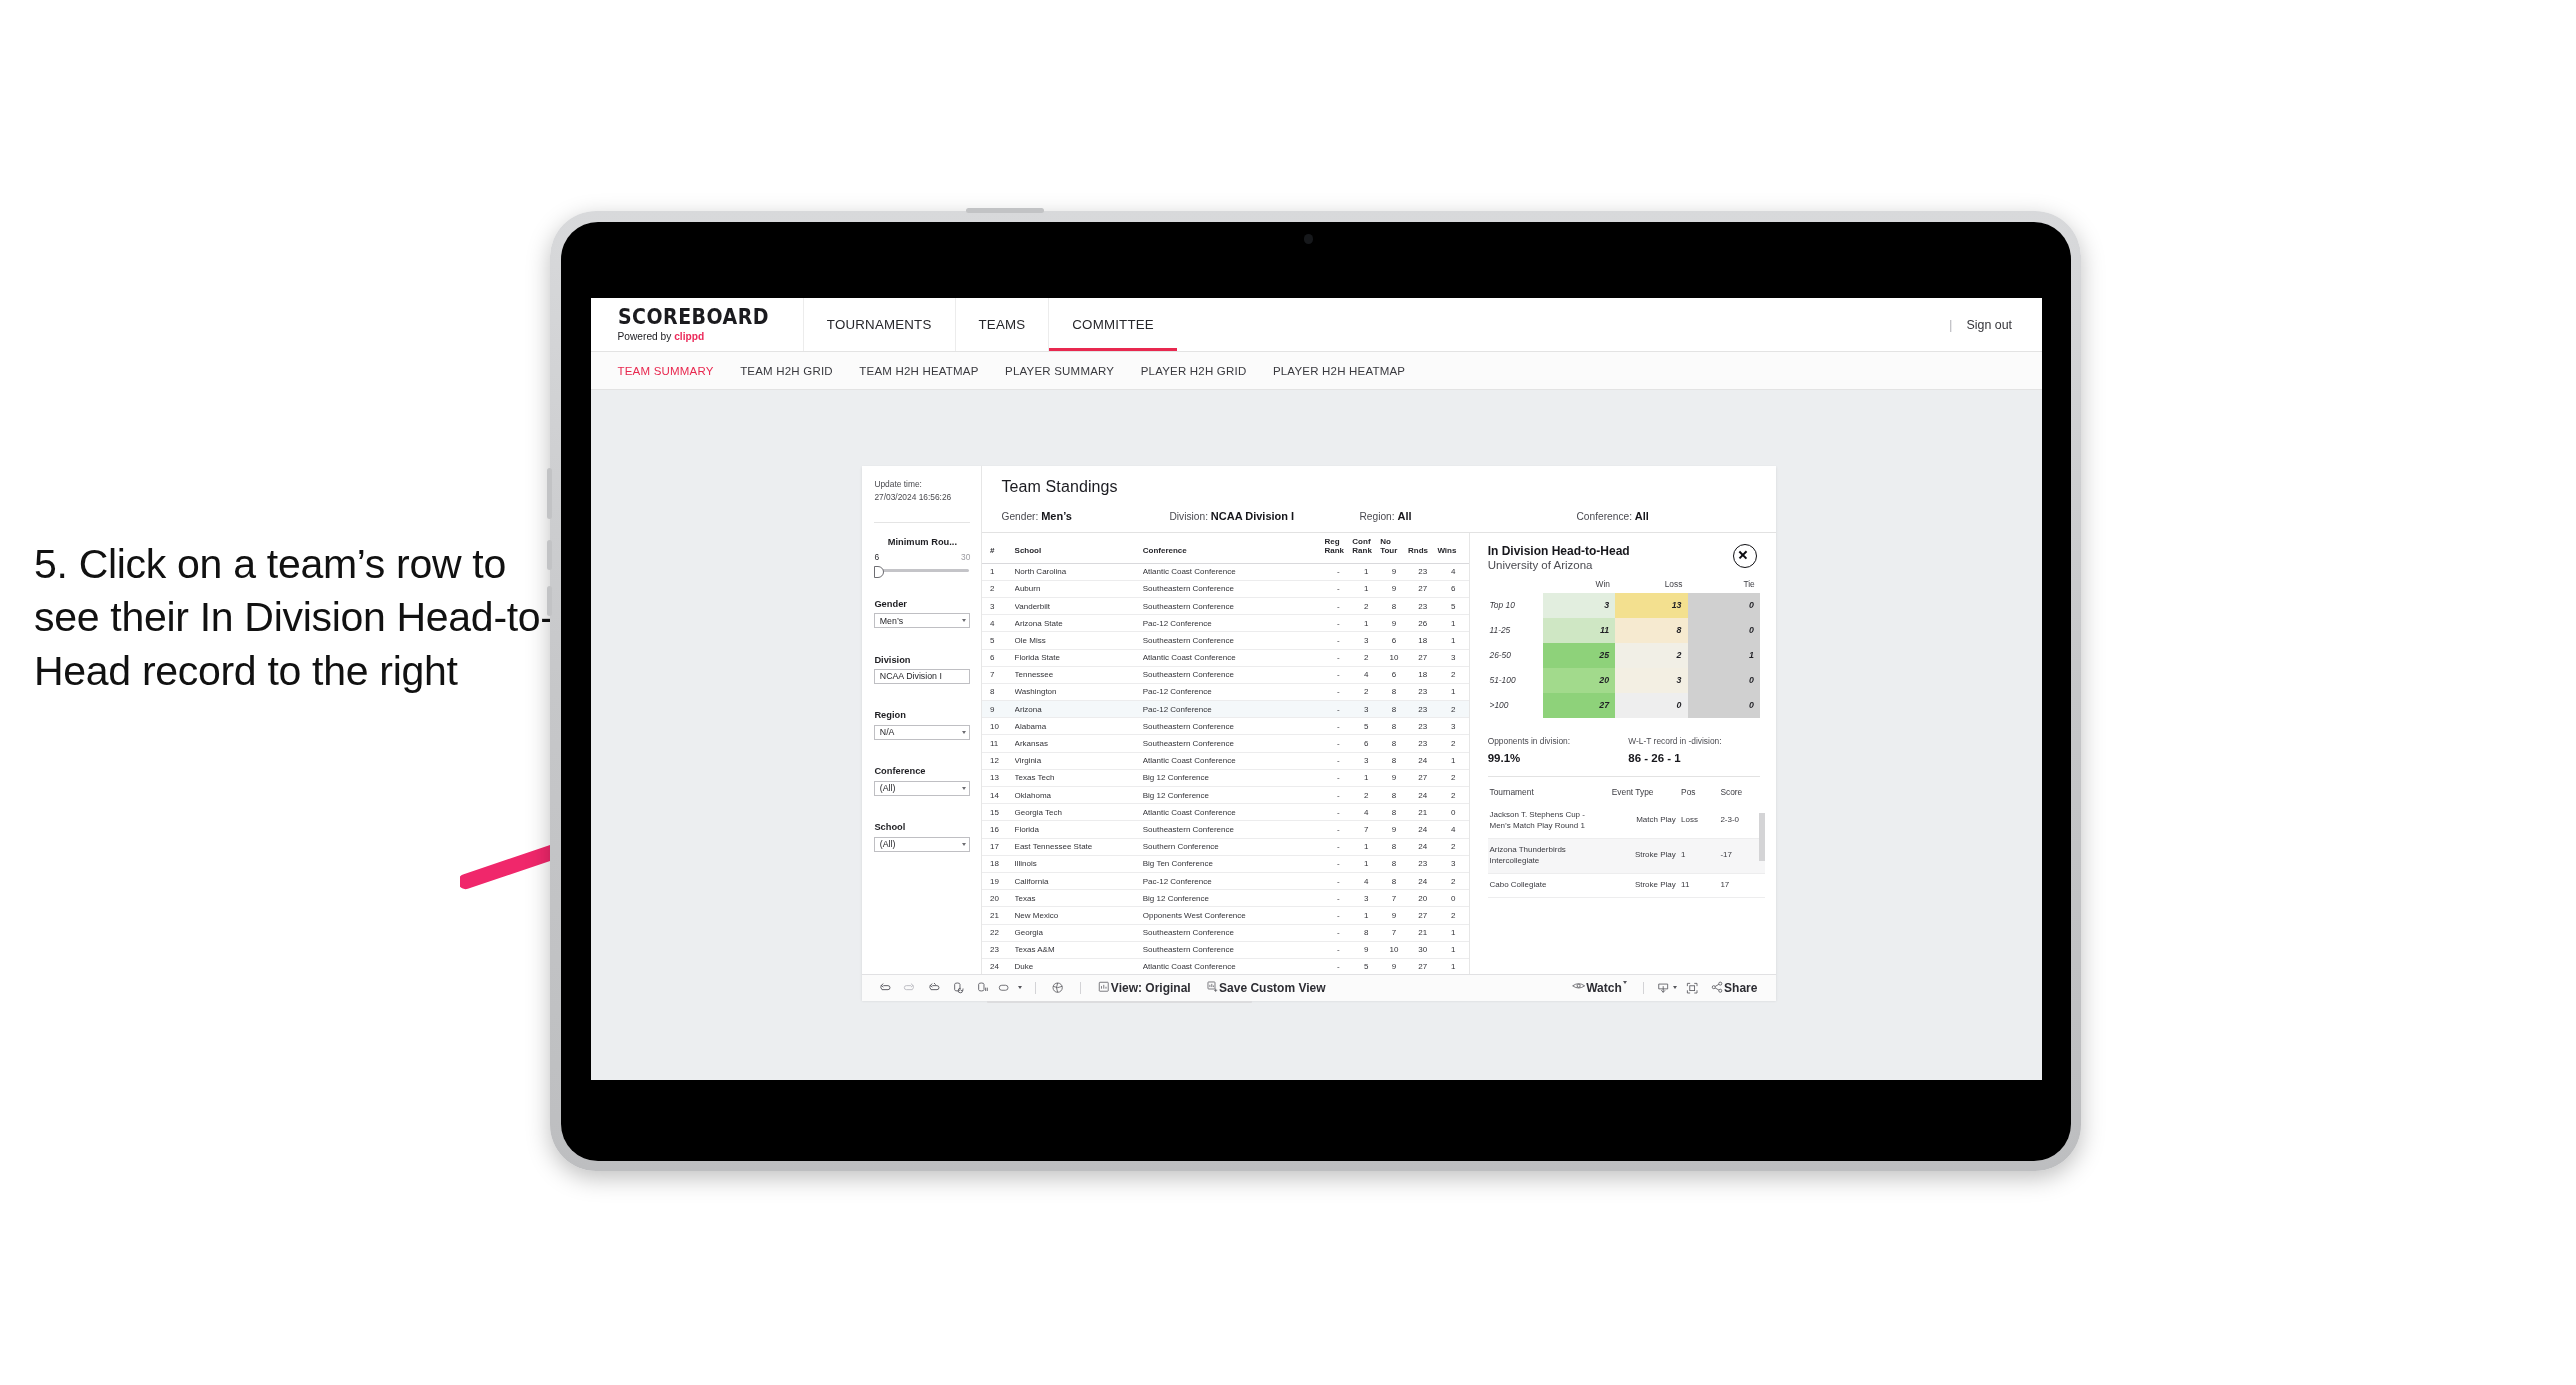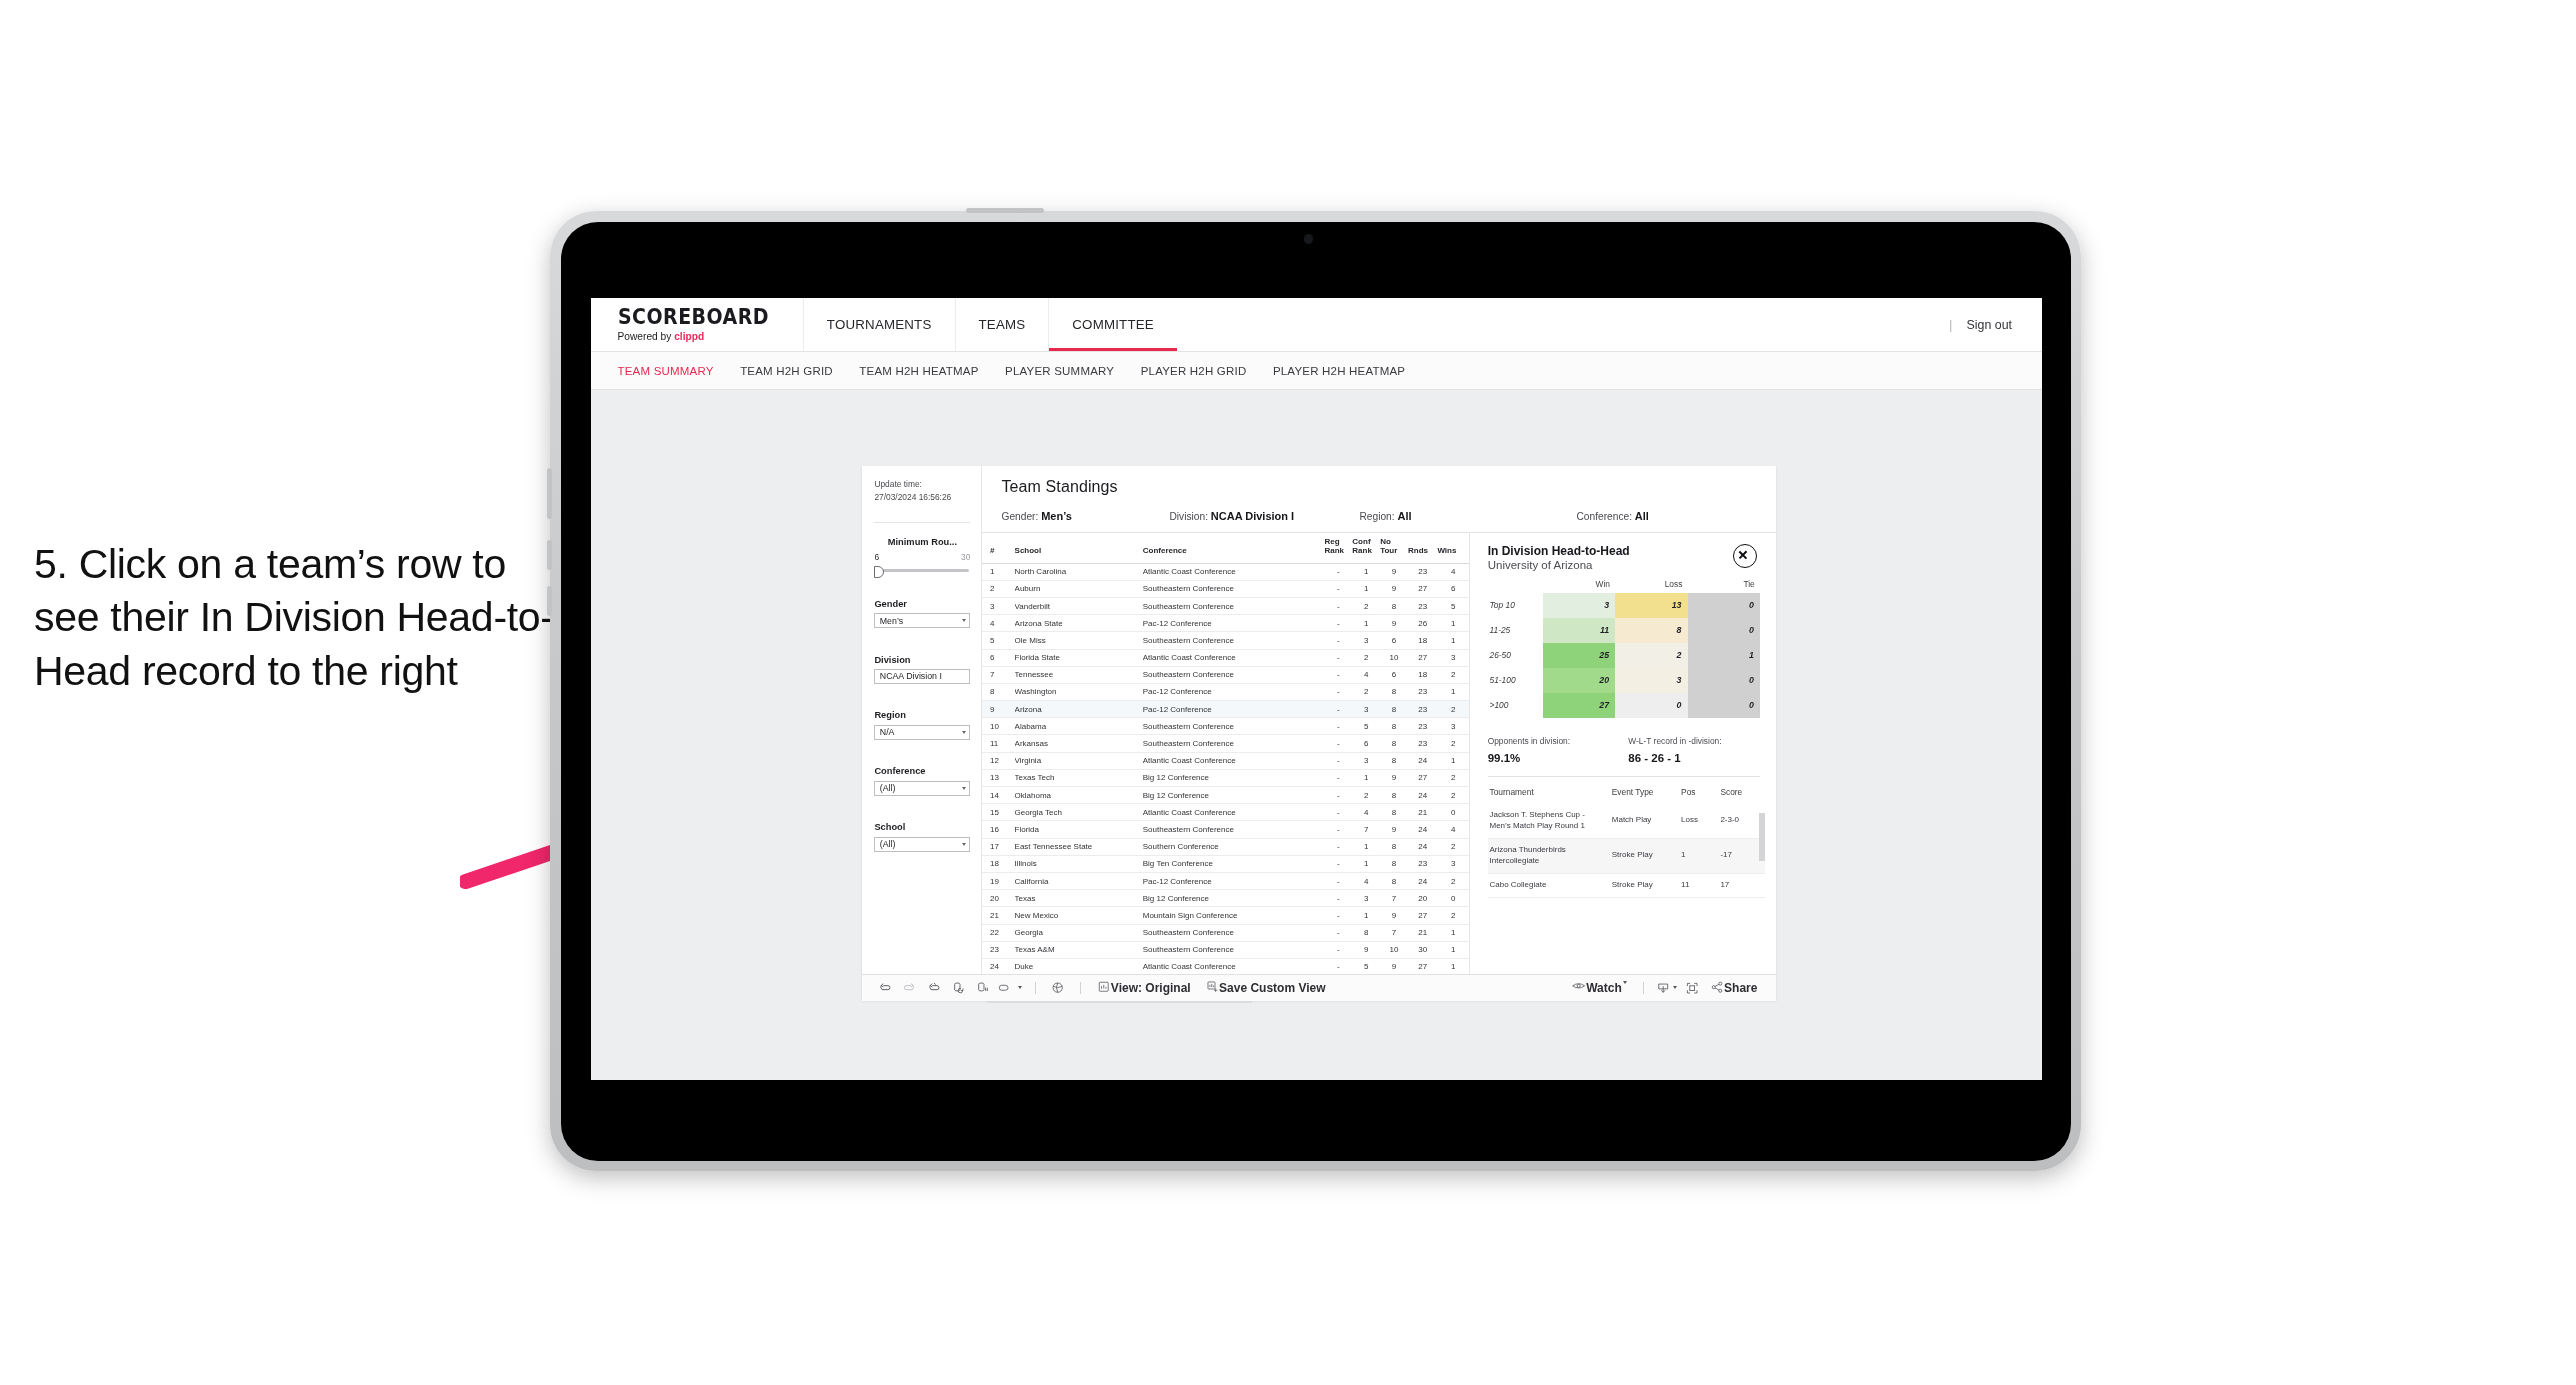--- a/index.html
+++ b/index.html
@@ -179,21 +179,21 @@
   .st-lab { font-size:8.4px; color:#4c4c52; }
   .st-val { font-size:11.5px; font-weight:700; color:#17171c; margin-top:6.2px; }
   .st-a { width: 126px; } .st-b { width: 150px; }
   .h2h-rule { height:0.9px; background:#e2e2e2; margin-top:12.4px; }
 
   table.tourn { width:100%; border-collapse:collapse; margin-top:5.3px; table-layout:fixed; }
   table.tourn th { font-size:8.4px; font-weight:400; color:#3d3d43; text-align:left; padding: 4.4px 3.5px 7px 1.8px; }
   table.tourn td { font-size:8px; color:#3a3a40; padding: 6.2px 3.5px 6.2px 1.8px; vertical-align:middle; line-height:1.35;
                    border-bottom:0.9px solid #ededee; }
   table.tourn tr.alt td { background:#f6f6f7; }
-  .tw-name { width: 117px; margin-top: 40px; } .tw-type { width: 64px; } .tw-pos { width: 34px; margin-left: 32px; } .tw-score { width: 41px; }
+  .tw-name { width: 117px; margin-top: 40px; } .tw-type { width: 64px; text-align: right; } .tw-pos { width: 34px; margin-left: 32px; } .tw-score { width: 41px; }
   .tourn-scrollbar { position:absolute; right: 10.6px; top: 280px; width: 6.2px; height: 48px; background:#d4d4d6; }
 
   
   .toolbar {
     height: 26.5px; border-top:0.9px solid #e1e1e3; background:#fbfbfb;
     display:flex; align-items:center; padding-left: 12.4px; gap: 3.5px;
   }
   .tb-ico { width: 21px; height:17.7px; display:flex; align-items:center; justify-content:center; cursor:pointer; }
   .tb-sep { width:0.9px; height:11.5px; background:#d3d3d6; margin: 0 8px; }
   .tb-btn { display:flex; align-items:flex-start; gap:1px; font-size:12px; color:#2d2d33; font-weight:700; cursor:pointer; padding: 0 6.2px; }
@@ -525,21 +525,21 @@
                         <td class="c-conf">Big 12 Conference</td>
                         <td class="c-num">-</td>
                         <td class="c-num">3</td>
                         <td class="c-num">7</td>
                         <td class="c-rnds">20</td>
                         <td class="c-wins">0</td>
                       </tr>
                       <tr>
                         <td class="c-rank">21</td>
                         <td class="c-school">New Mexico</td>
-                        <td class="c-conf">Mountain Sign Conference</td>
+                        <td class="c-conf">Opponents West Conference</td>
                         <td class="c-num">-</td>
                         <td class="c-num">1</td>
                         <td class="c-num">9</td>
                         <td class="c-rnds">27</td>
                         <td class="c-wins">2</td>
                       </tr>
                       <tr>
                         <td class="c-rank">22</td>
                         <td class="c-school">Georgia</td>
                         <td class="c-conf">Southeastern Conference</td>

